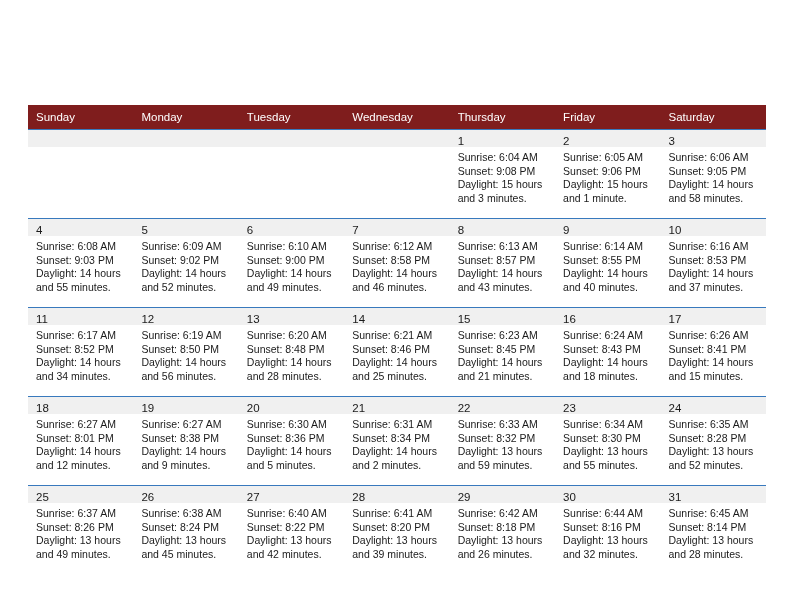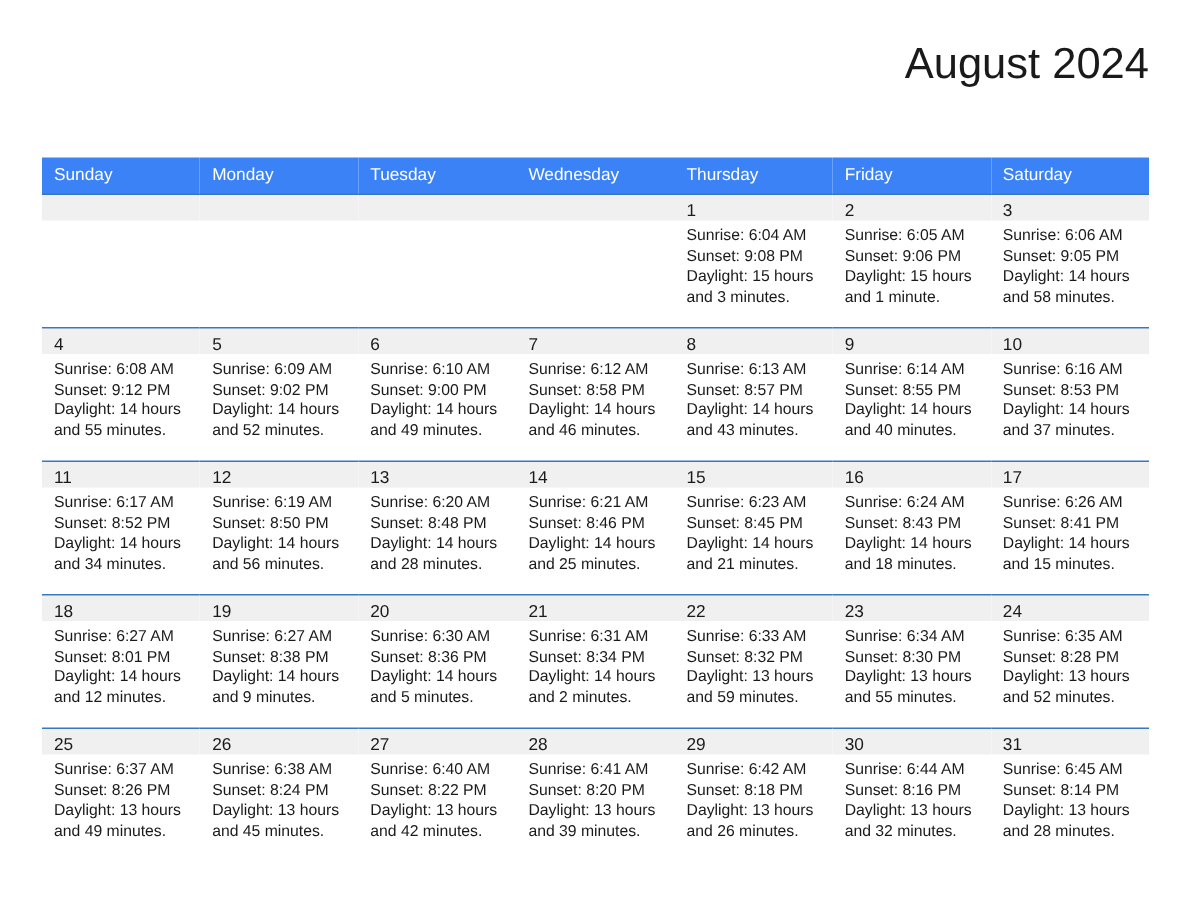--- a/index.html
+++ b/index.html
@@ -89,21 +89,21 @@
   
   .calendar {
     position: absolute;
     left: 28px;
     top: 105px;
     width: 738px;
     border-collapse: collapse;
     table-layout: fixed;
   }
   .calendar th {
-    background: #3b82f6;
+    background: #7f1d1d;
     color: #ffffff;
     font-size: 11.5px;
     font-weight: normal;
     text-align: left;
     padding: 6px 0 6px 8px;
     height: 20px;
     box-sizing: border-box;
   }
   .calendar td {
     vertical-align: top;
@@ -148,21 +148,20 @@
 </style>
 </head>
 <body>
 
 <div class="page">
 
   <div class="top-bar">
 
 
     <div class="title-block">
-      <div class="cal-title">August 2024</div>
     </div>
 
   </div>
 
   <table class="calendar">
     <thead>
       <tr>
         <th>Sunday</th>
         <th>Monday</th>
         <th>Tuesday</th>
@@ -212,21 +211,21 @@
               <div class="cell-line">Daylight: 14 hours</div>
               <div class="cell-line">and 58 minutes.</div>
             </div>
           </td>
         </tr>
         <tr class="week-row">
           <td>
             <div class="daynum-band"><span class="daynum">4</span></div>
             <div class="cell-body">
               <div class="cell-line">Sunrise: 6:08 AM</div>
-              <div class="cell-line">Sunset: 9:12 PM</div>
+              <div class="cell-line">Sunset: 9:03 PM</div>
               <div class="cell-line">Daylight: 14 hours</div>
               <div class="cell-line">and 55 minutes.</div>
             </div>
           </td>
           <td>
             <div class="daynum-band"><span class="daynum">5</span></div>
             <div class="cell-body">
               <div class="cell-line">Sunrise: 6:09 AM</div>
               <div class="cell-line">Sunset: 9:02 PM</div>
               <div class="cell-line">Daylight: 14 hours</div>

